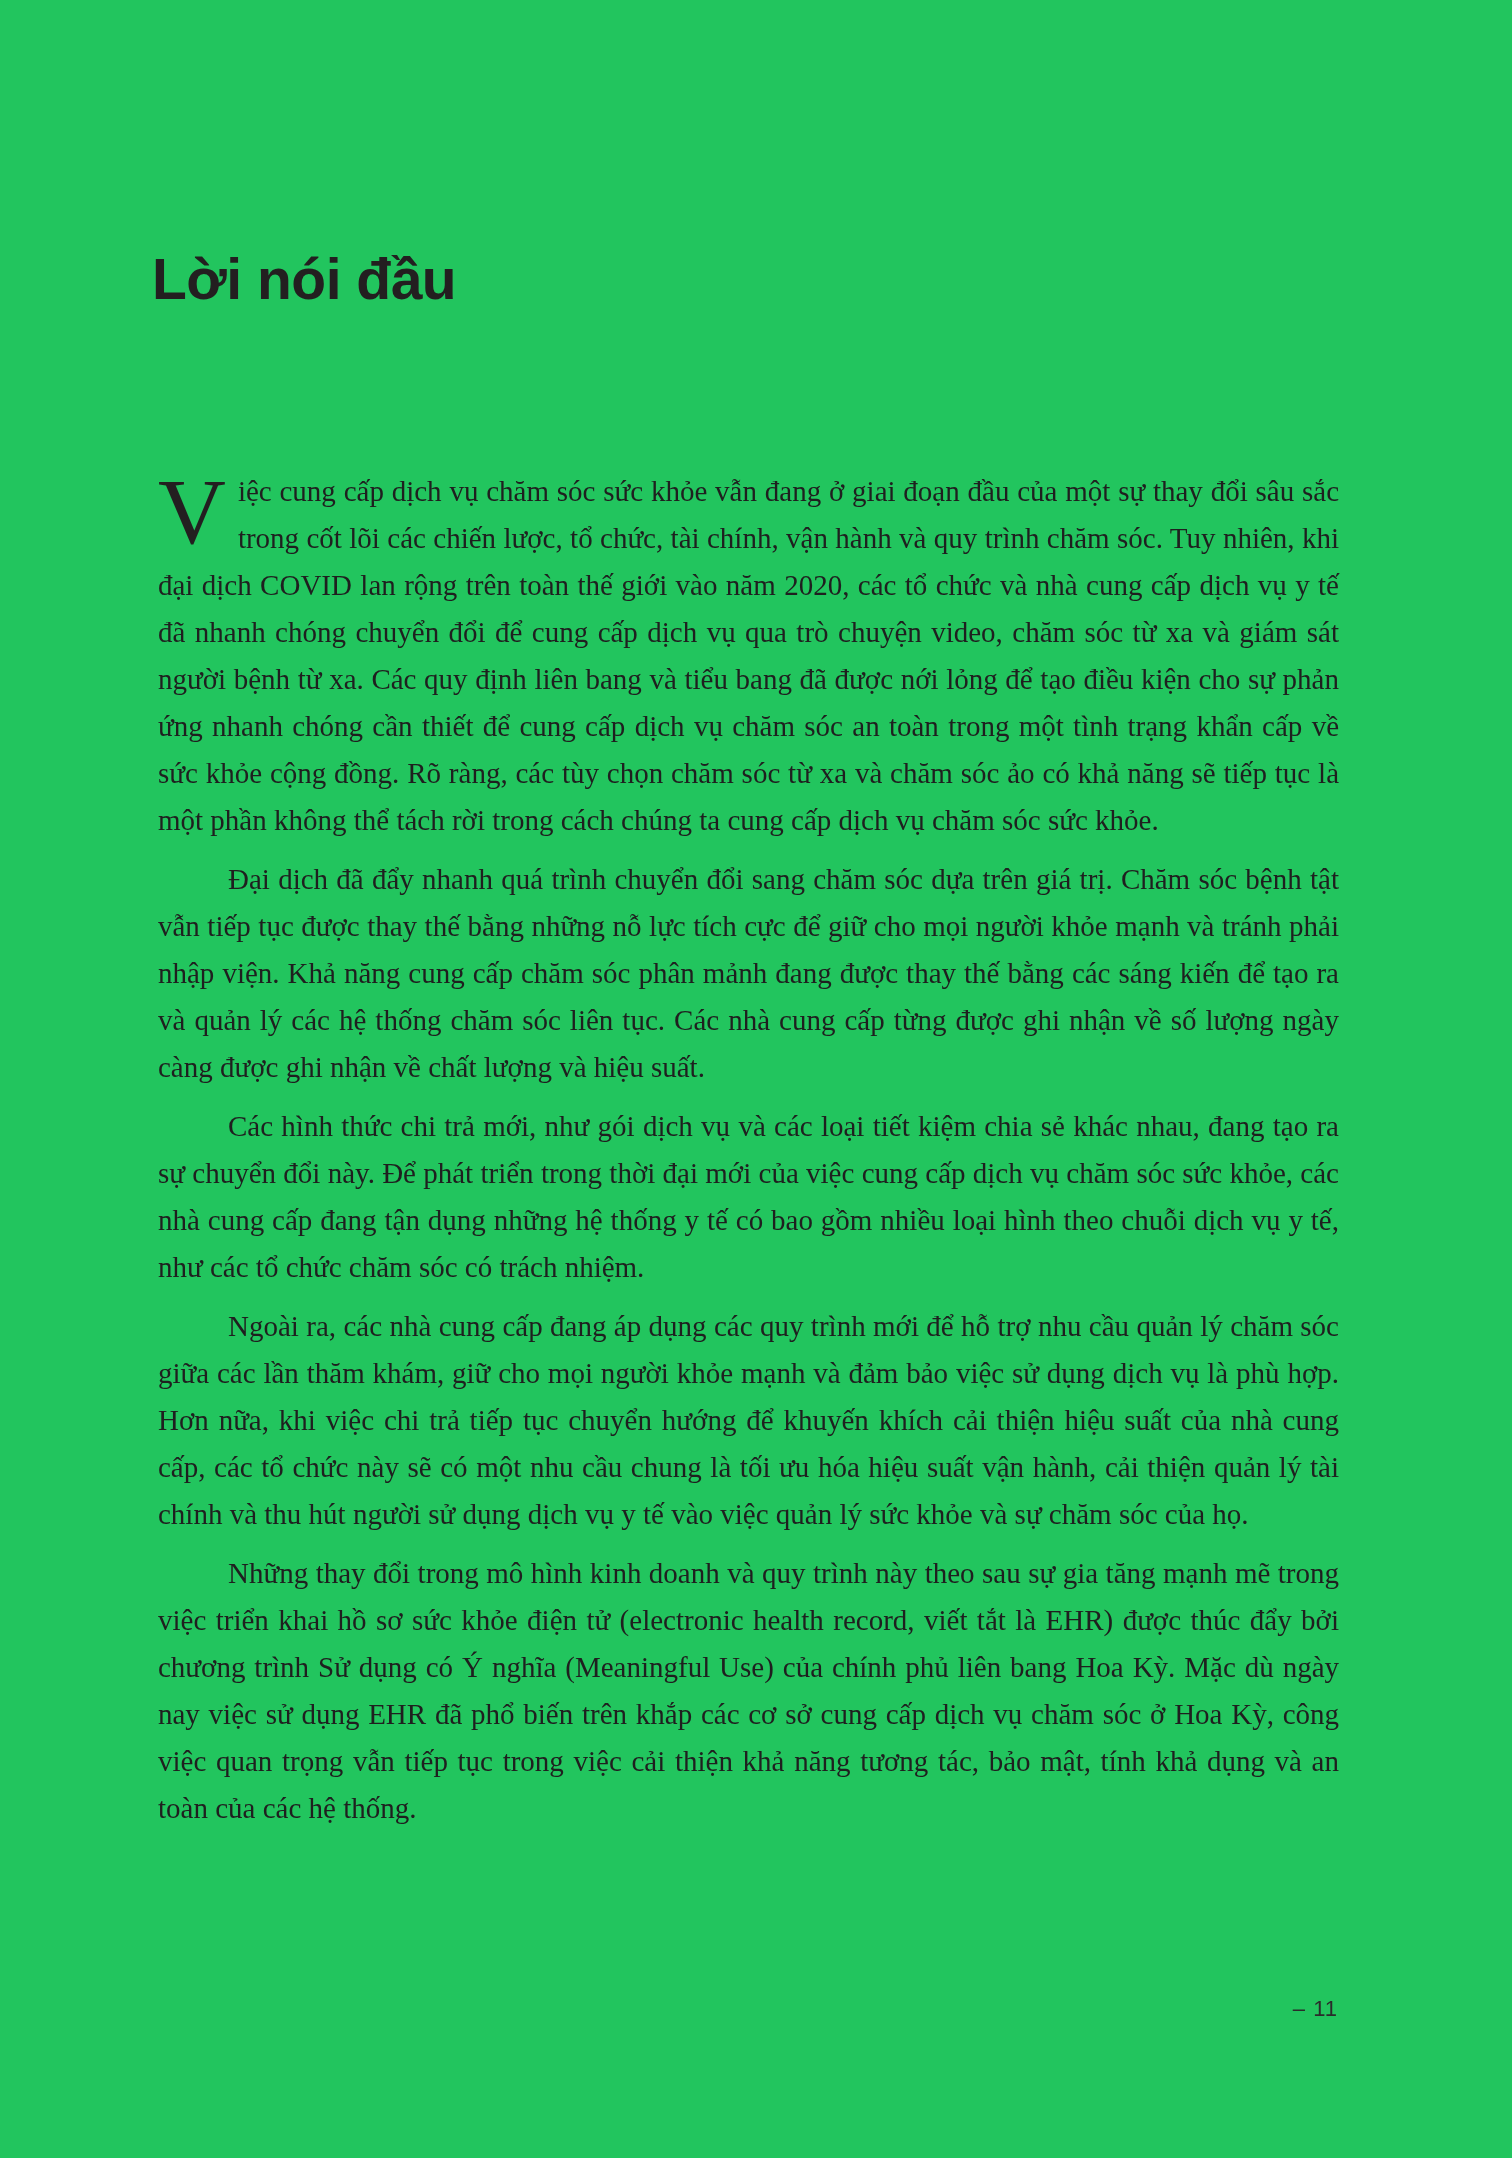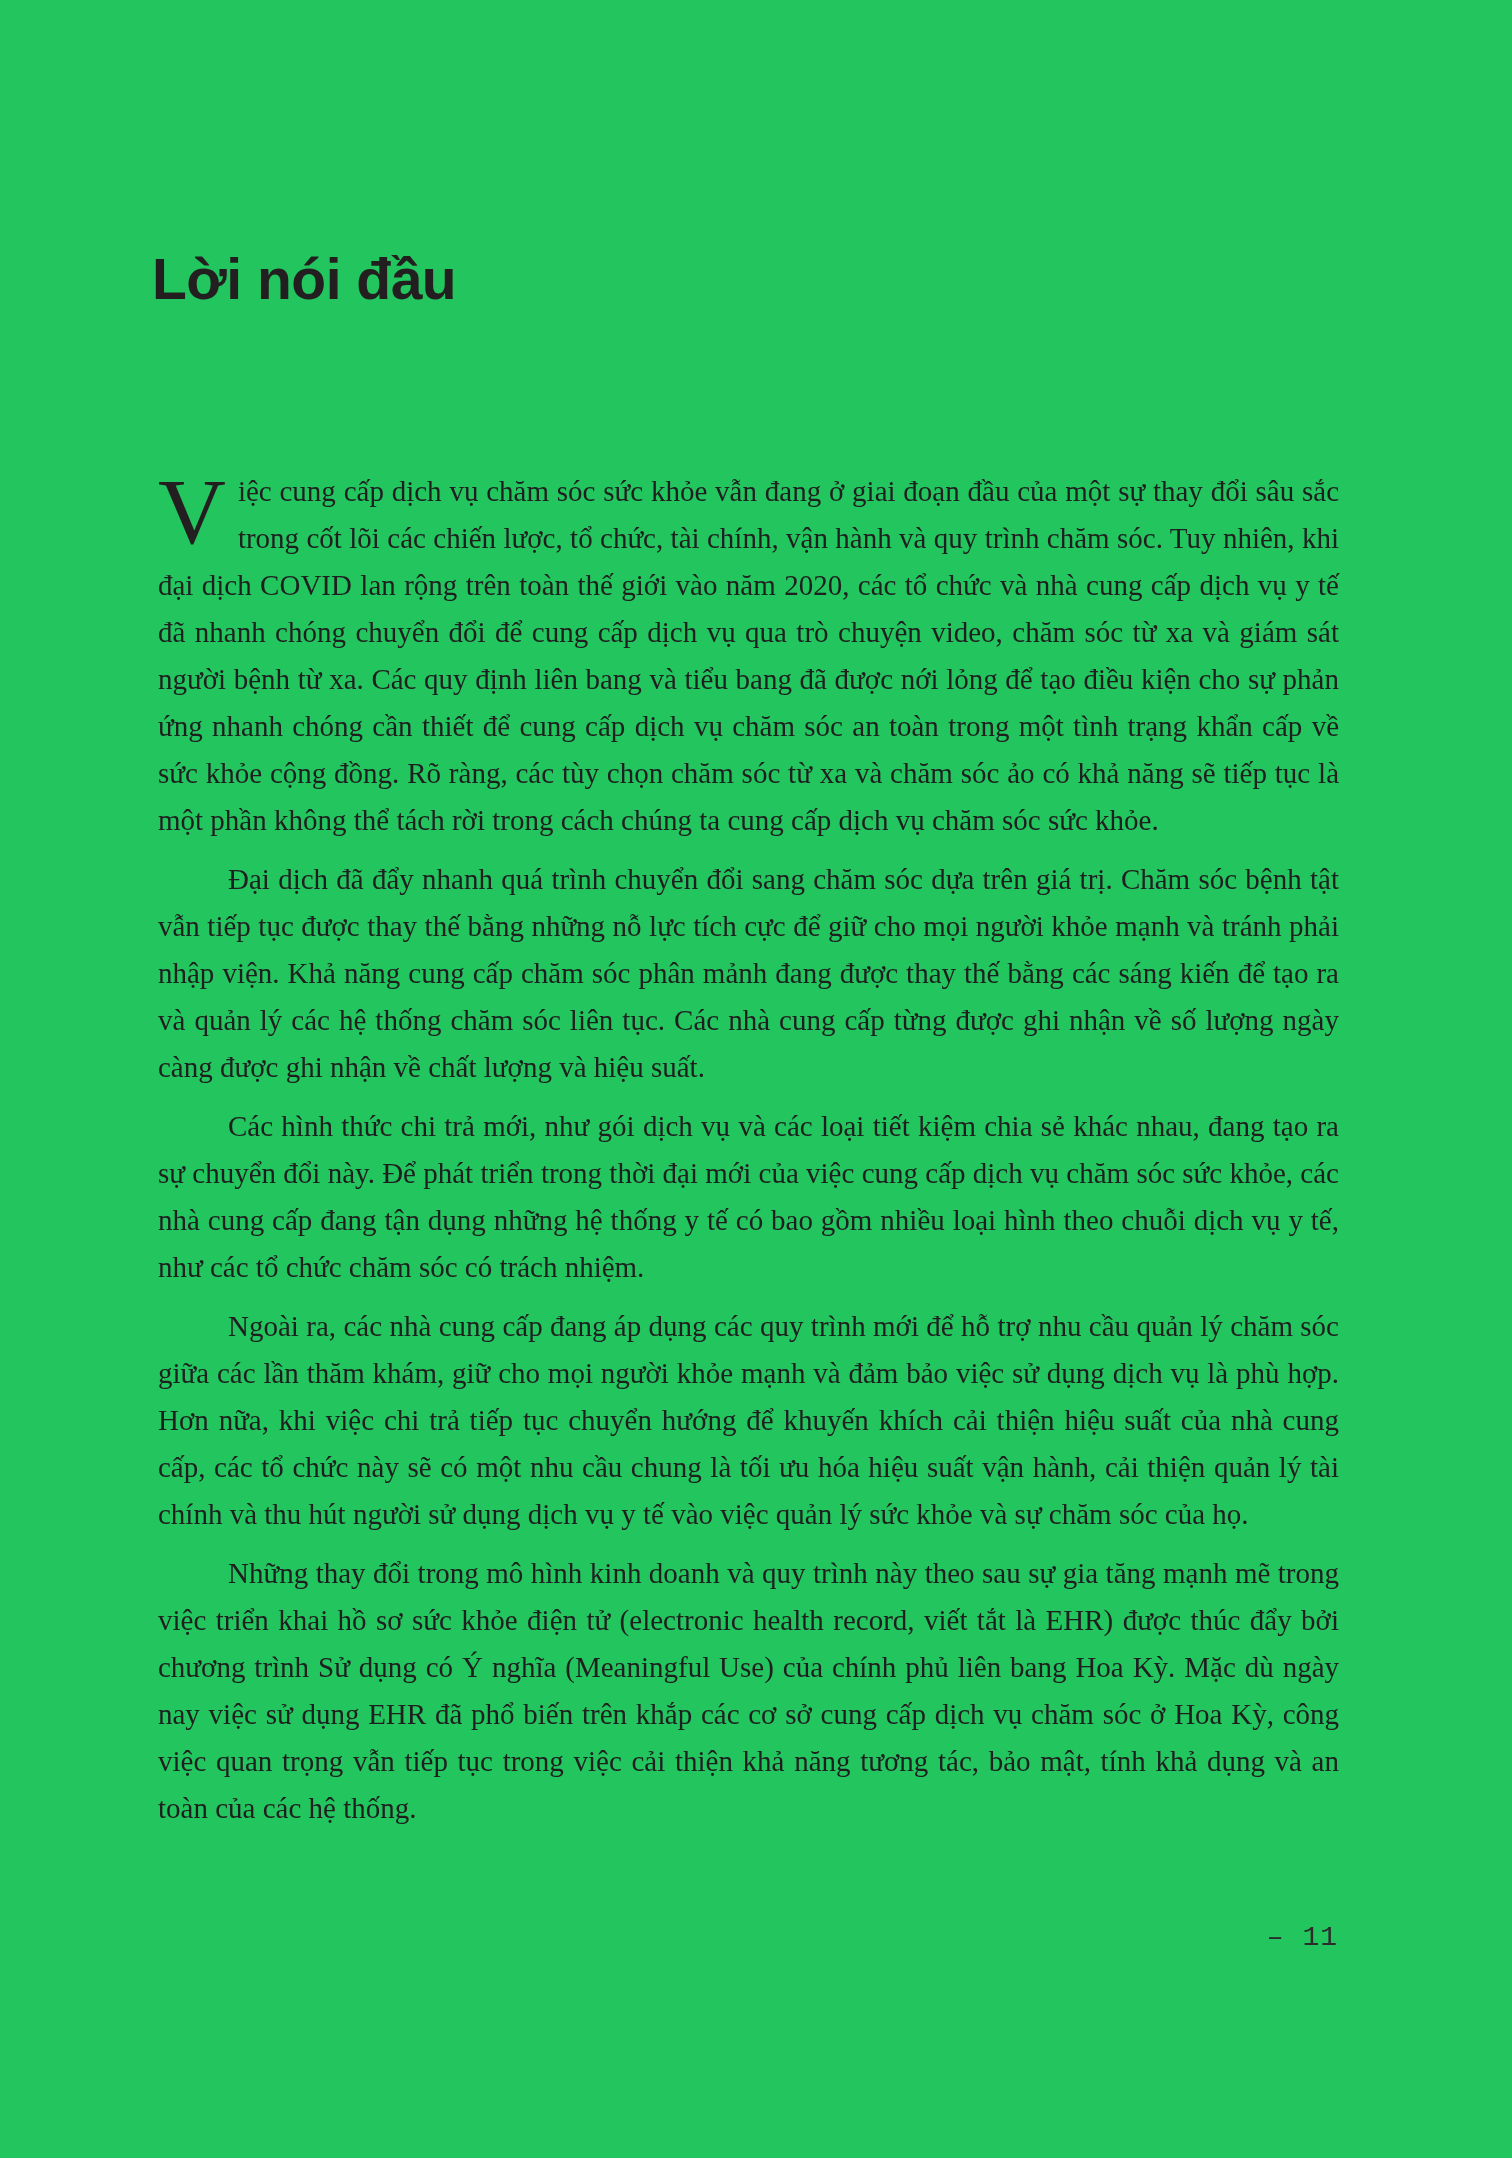--- a/index.html
+++ b/index.html
@@ -47,23 +47,23 @@
     float: left;
     font-family: "Liberation Serif", serif;
     font-size: 94px;
     line-height: 74px;
     padding: 6px 12px 0 0;
     color: #231f20;
   }
   .page-number {
     position: absolute;
     right: 174px;
-    top: 1922px;
-    font-family: Liberation Mono, monospace;
-    font-size: 28px;
+    top: 1996px;
+    font-family: Liberation Sans, sans-serif;
+    font-size: 22px;
     letter-spacing: 1px;
     color: #2b2b2b;
     white-space: nowrap;
   }
 </style>
 </head>
 <body>
 
 <div class="page">
 

